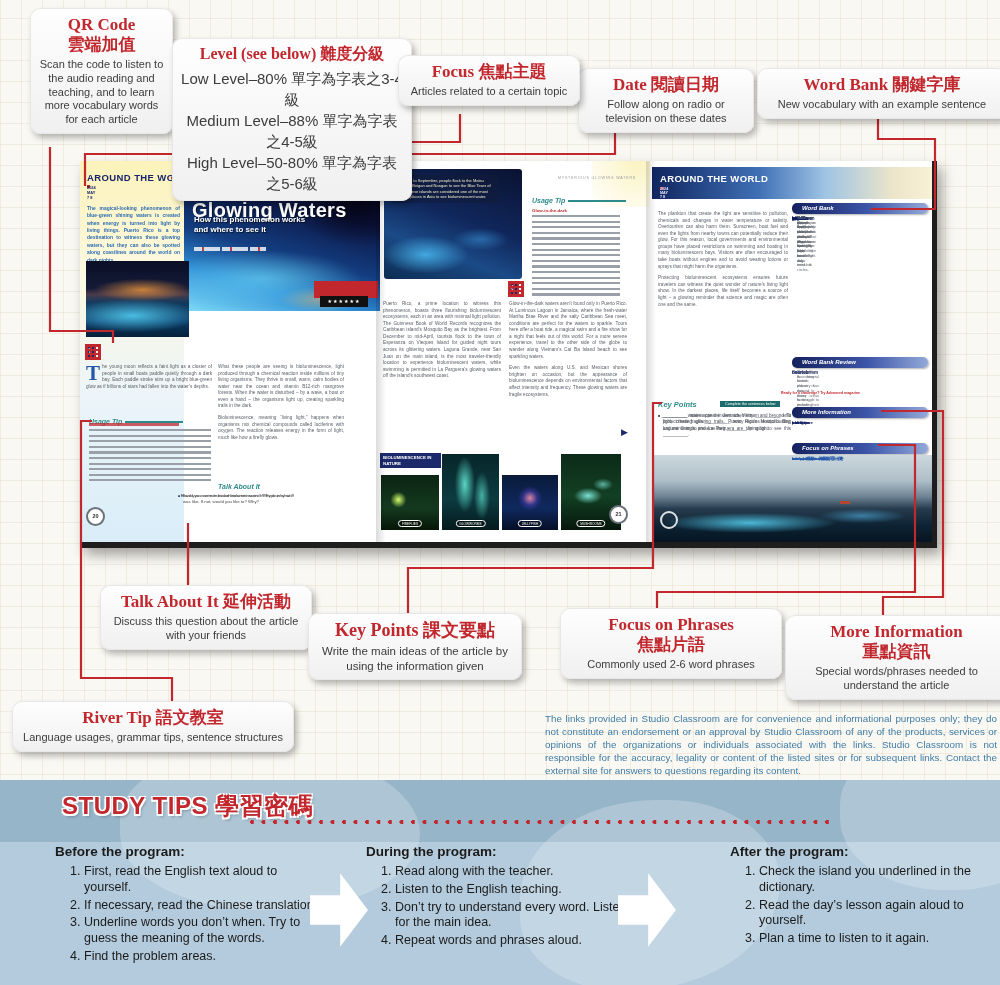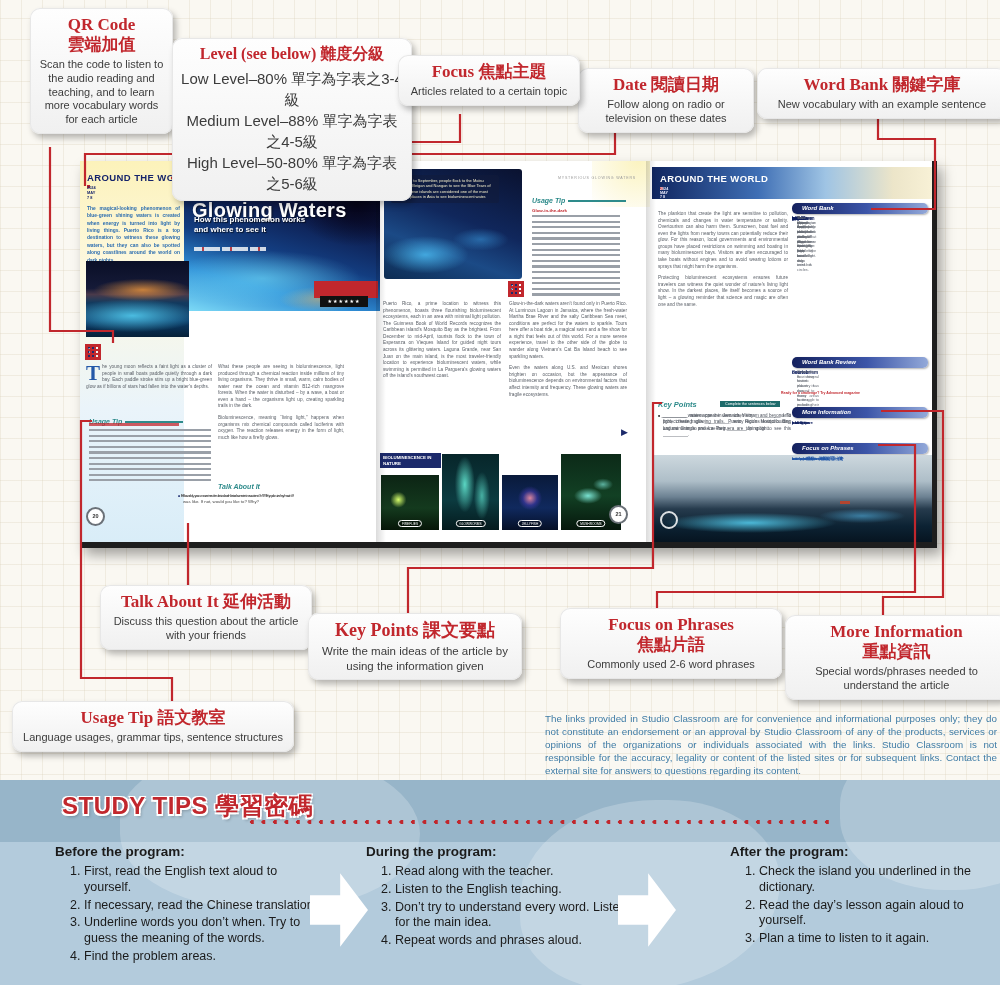--- a/index.html
+++ b/index.html
@@ -200,21 +200,21 @@
     <div class="t">Focus on Phrases</div>
     <div class="t">焦點片語</div>
     <div class="b">Commonly used 2-6 word phrases</div>
   </div>
   <div class="co" style="left:785px;top:615px;width:205px;">
     <div class="t">More Information</div>
     <div class="t">重點資訊</div>
     <div class="b">Special words/phrases needed to understand the article</div>
   </div>
   <div class="co" style="left:12px;top:701px;width:264px;">
-    <div class="t">Usage Tip 語文教室</div>
+    <div class="t">River Tip 語文教室</div>
     <div class="b">Language usages, grammar tips, sentence structures</div>
   </div>
 
   <div id="mag">
     <div class="leftcol"></div>
     <div class="cornery"></div>
 
     <div class="aw">AROUND THE WORLD</div>
     <div class="dateline">
       <span class="sq"></span>

